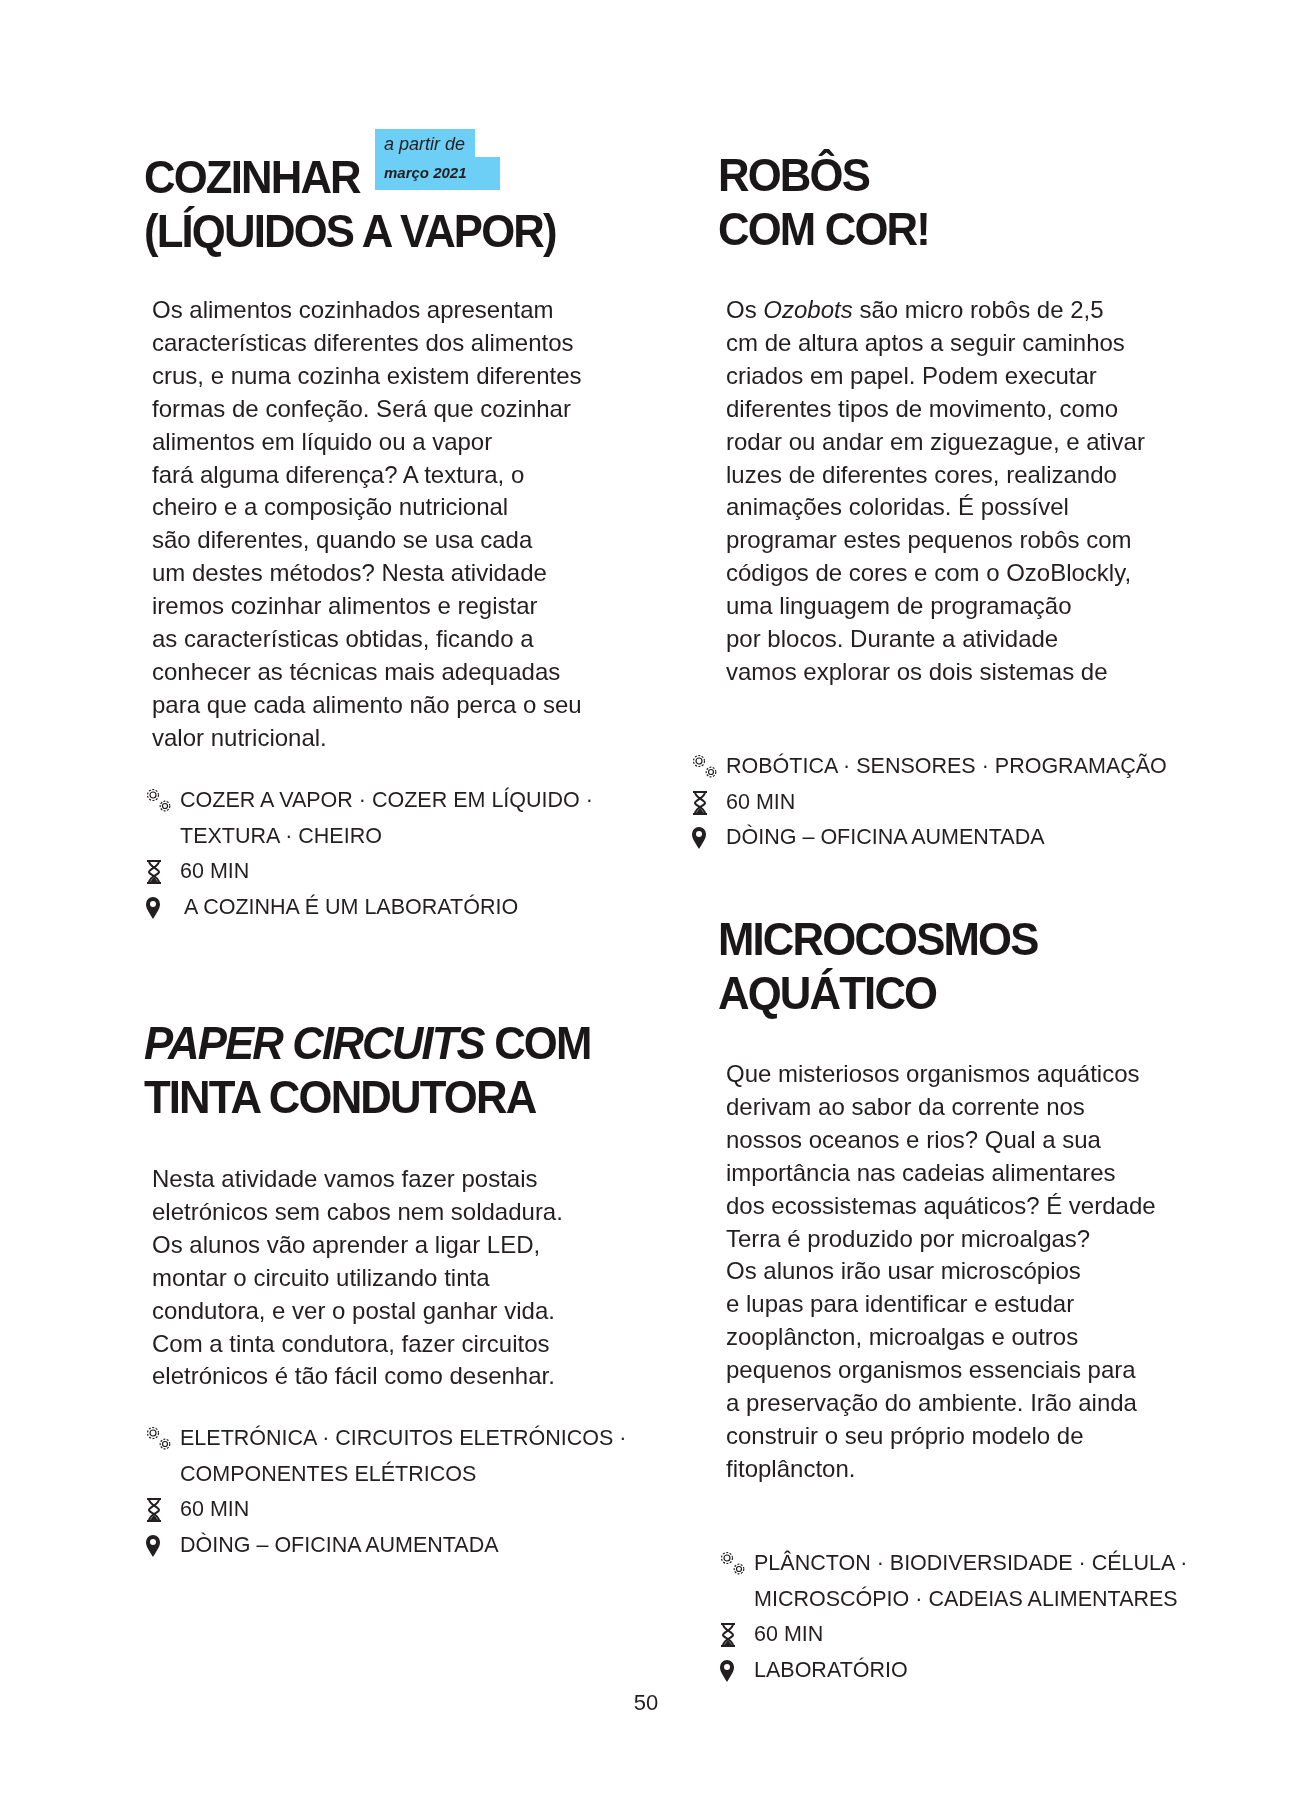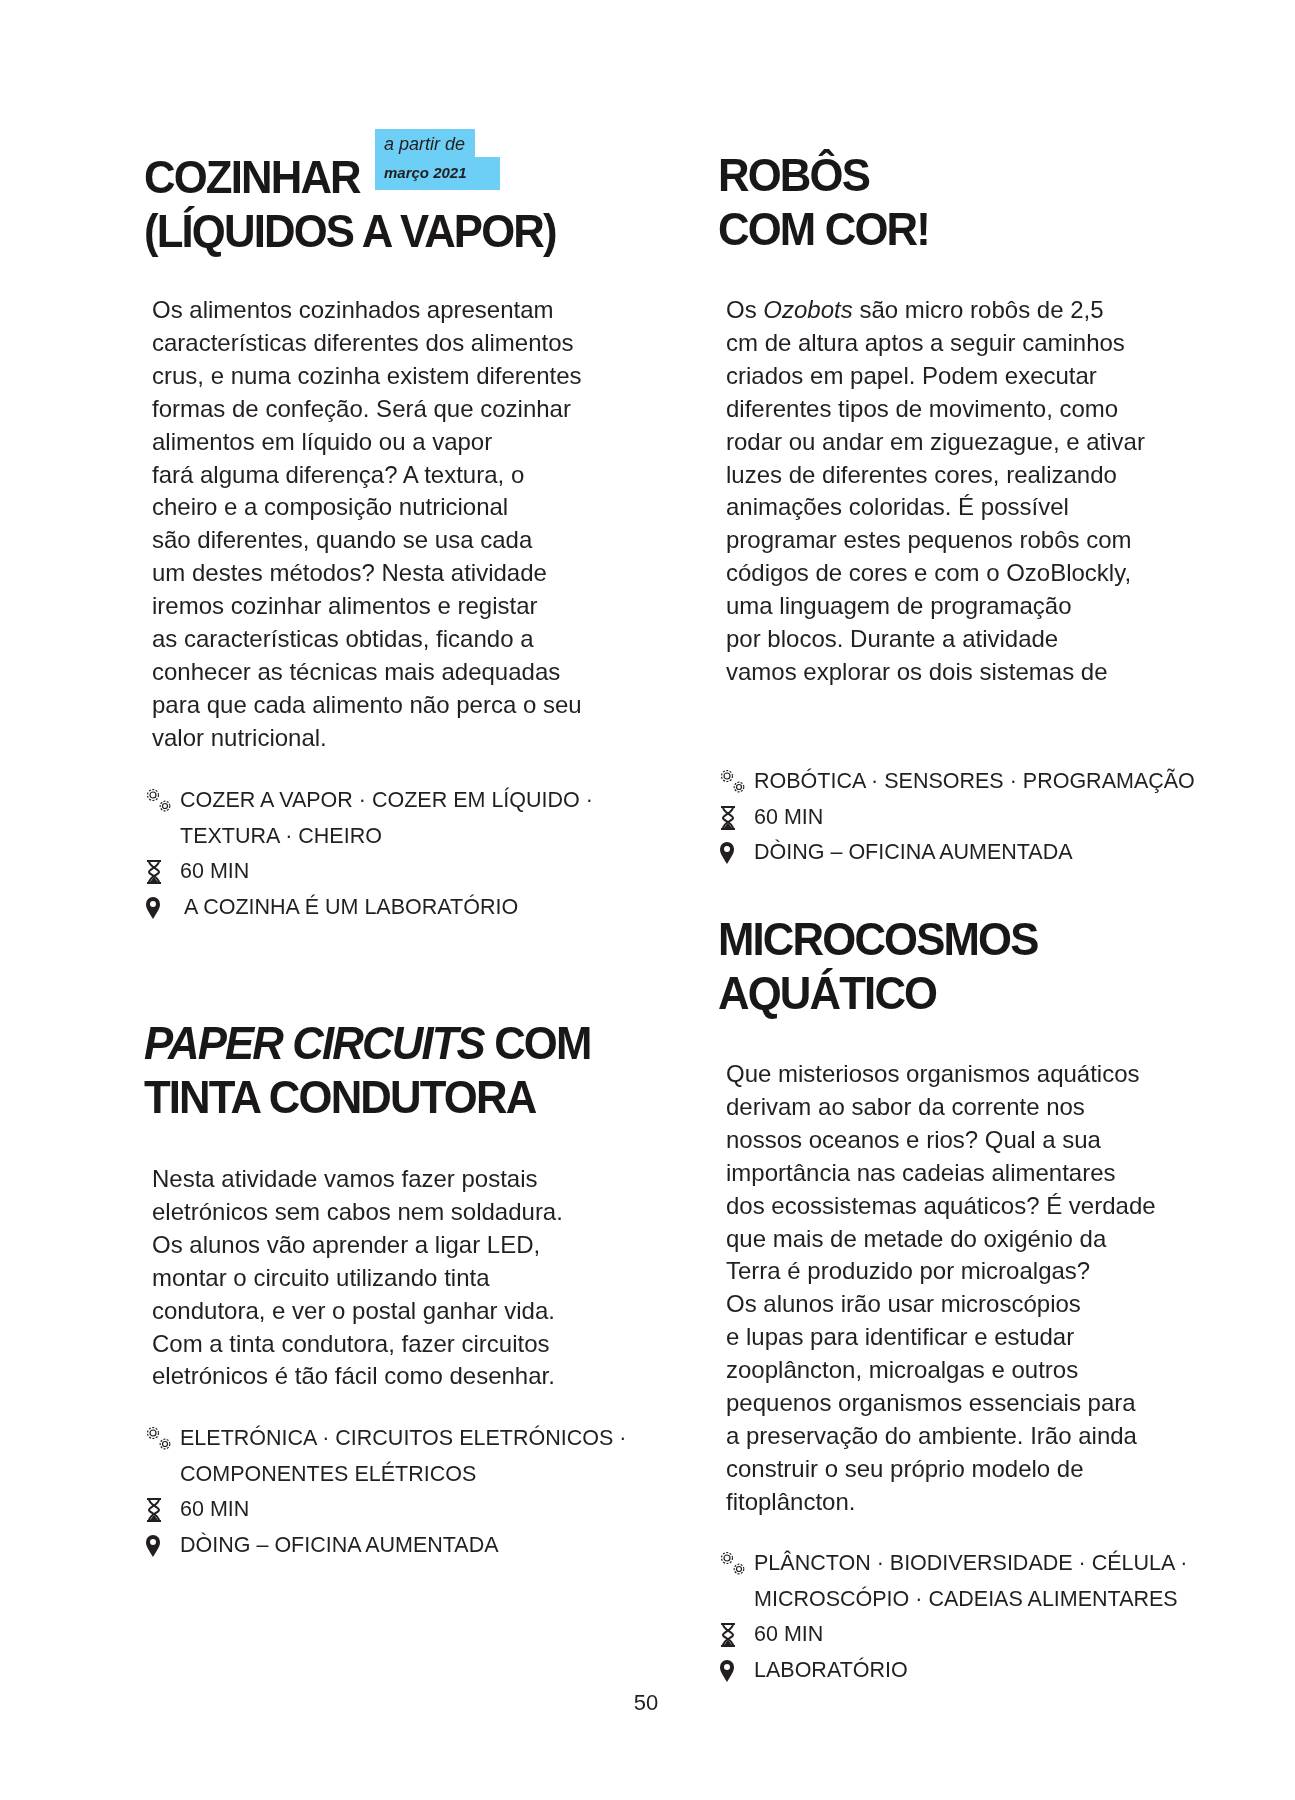--- a/index.html
+++ b/index.html
@@ -138,21 +138,21 @@
     <span class="line">diferentes tipos de movimento, como</span>
     <span class="line">rodar ou andar em ziguezague, e ativar</span>
     <span class="line">luzes de diferentes cores, realizando</span>
     <span class="line">animações coloridas. É possível</span>
     <span class="line">programar estes pequenos robôs com</span>
     <span class="line">códigos de cores e com o OzoBlockly,</span>
     <span class="line">uma linguagem de programação</span>
     <span class="line">por blocos. Durante a atividade</span>
     <span class="line">vamos explorar os dois sistemas de</span>
   </p>
-  <div class="meta block" style="left:718px; top:749px;margin-top:15px;">
+  <div class="meta block" style="left:690px; top:749px;">
     <div class="meta-row">
       <svg class="ic" viewBox="0 0 30 28">
           <g fill="none" stroke="#231f20" stroke-width="1.2">
             <circle cx="9" cy="8" r="3"></circle>
             <circle cx="9" cy="8" r="5.5" stroke-dasharray="2 1.5"></circle>
             <circle cx="21" cy="19" r="2.5"></circle>
             <circle cx="21" cy="19" r="4.8" stroke-dasharray="2 1.4"></circle>
           </g>
         </svg>
       <span class="tags-line">ROBÓTICA · SENSORES · PROGRAMAÇÃO</span>
@@ -178,21 +178,20 @@
   <h2 class="title block" style="left:718px; top:912px;">
     <span style="display:block">MICROCOSMOS</span>
     <span style="display:block">AQUÁTICO</span>
   </h2>
   <p class="body-text block" style="left:718px; top:1050px;">
     <span class="line">Que misteriosos organismos aquáticos</span>
     <span class="line">derivam ao sabor da corrente nos</span>
     <span class="line">nossos oceanos e rios? Qual a sua</span>
     <span class="line">importância nas cadeias alimentares</span>
     <span class="line">dos ecossistemas aquáticos? É verdade</span>
-    <span class="line">que mais de metade do oxigénio da</span>
     <span class="line">Terra é produzido por microalgas?</span>
     <span class="line">Os alunos irão usar microscópios</span>
     <span class="line">e lupas para identificar e estudar</span>
     <span class="line">zooplâncton, microalgas e outros</span>
     <span class="line">pequenos organismos essenciais para</span>
     <span class="line">a preservação do ambiente. Irão ainda</span>
     <span class="line">construir o seu próprio modelo de</span>
     <span class="line">fitoplâncton.</span>
   </p>
   <div class="meta block" style="left:718px; top:1546px;">

